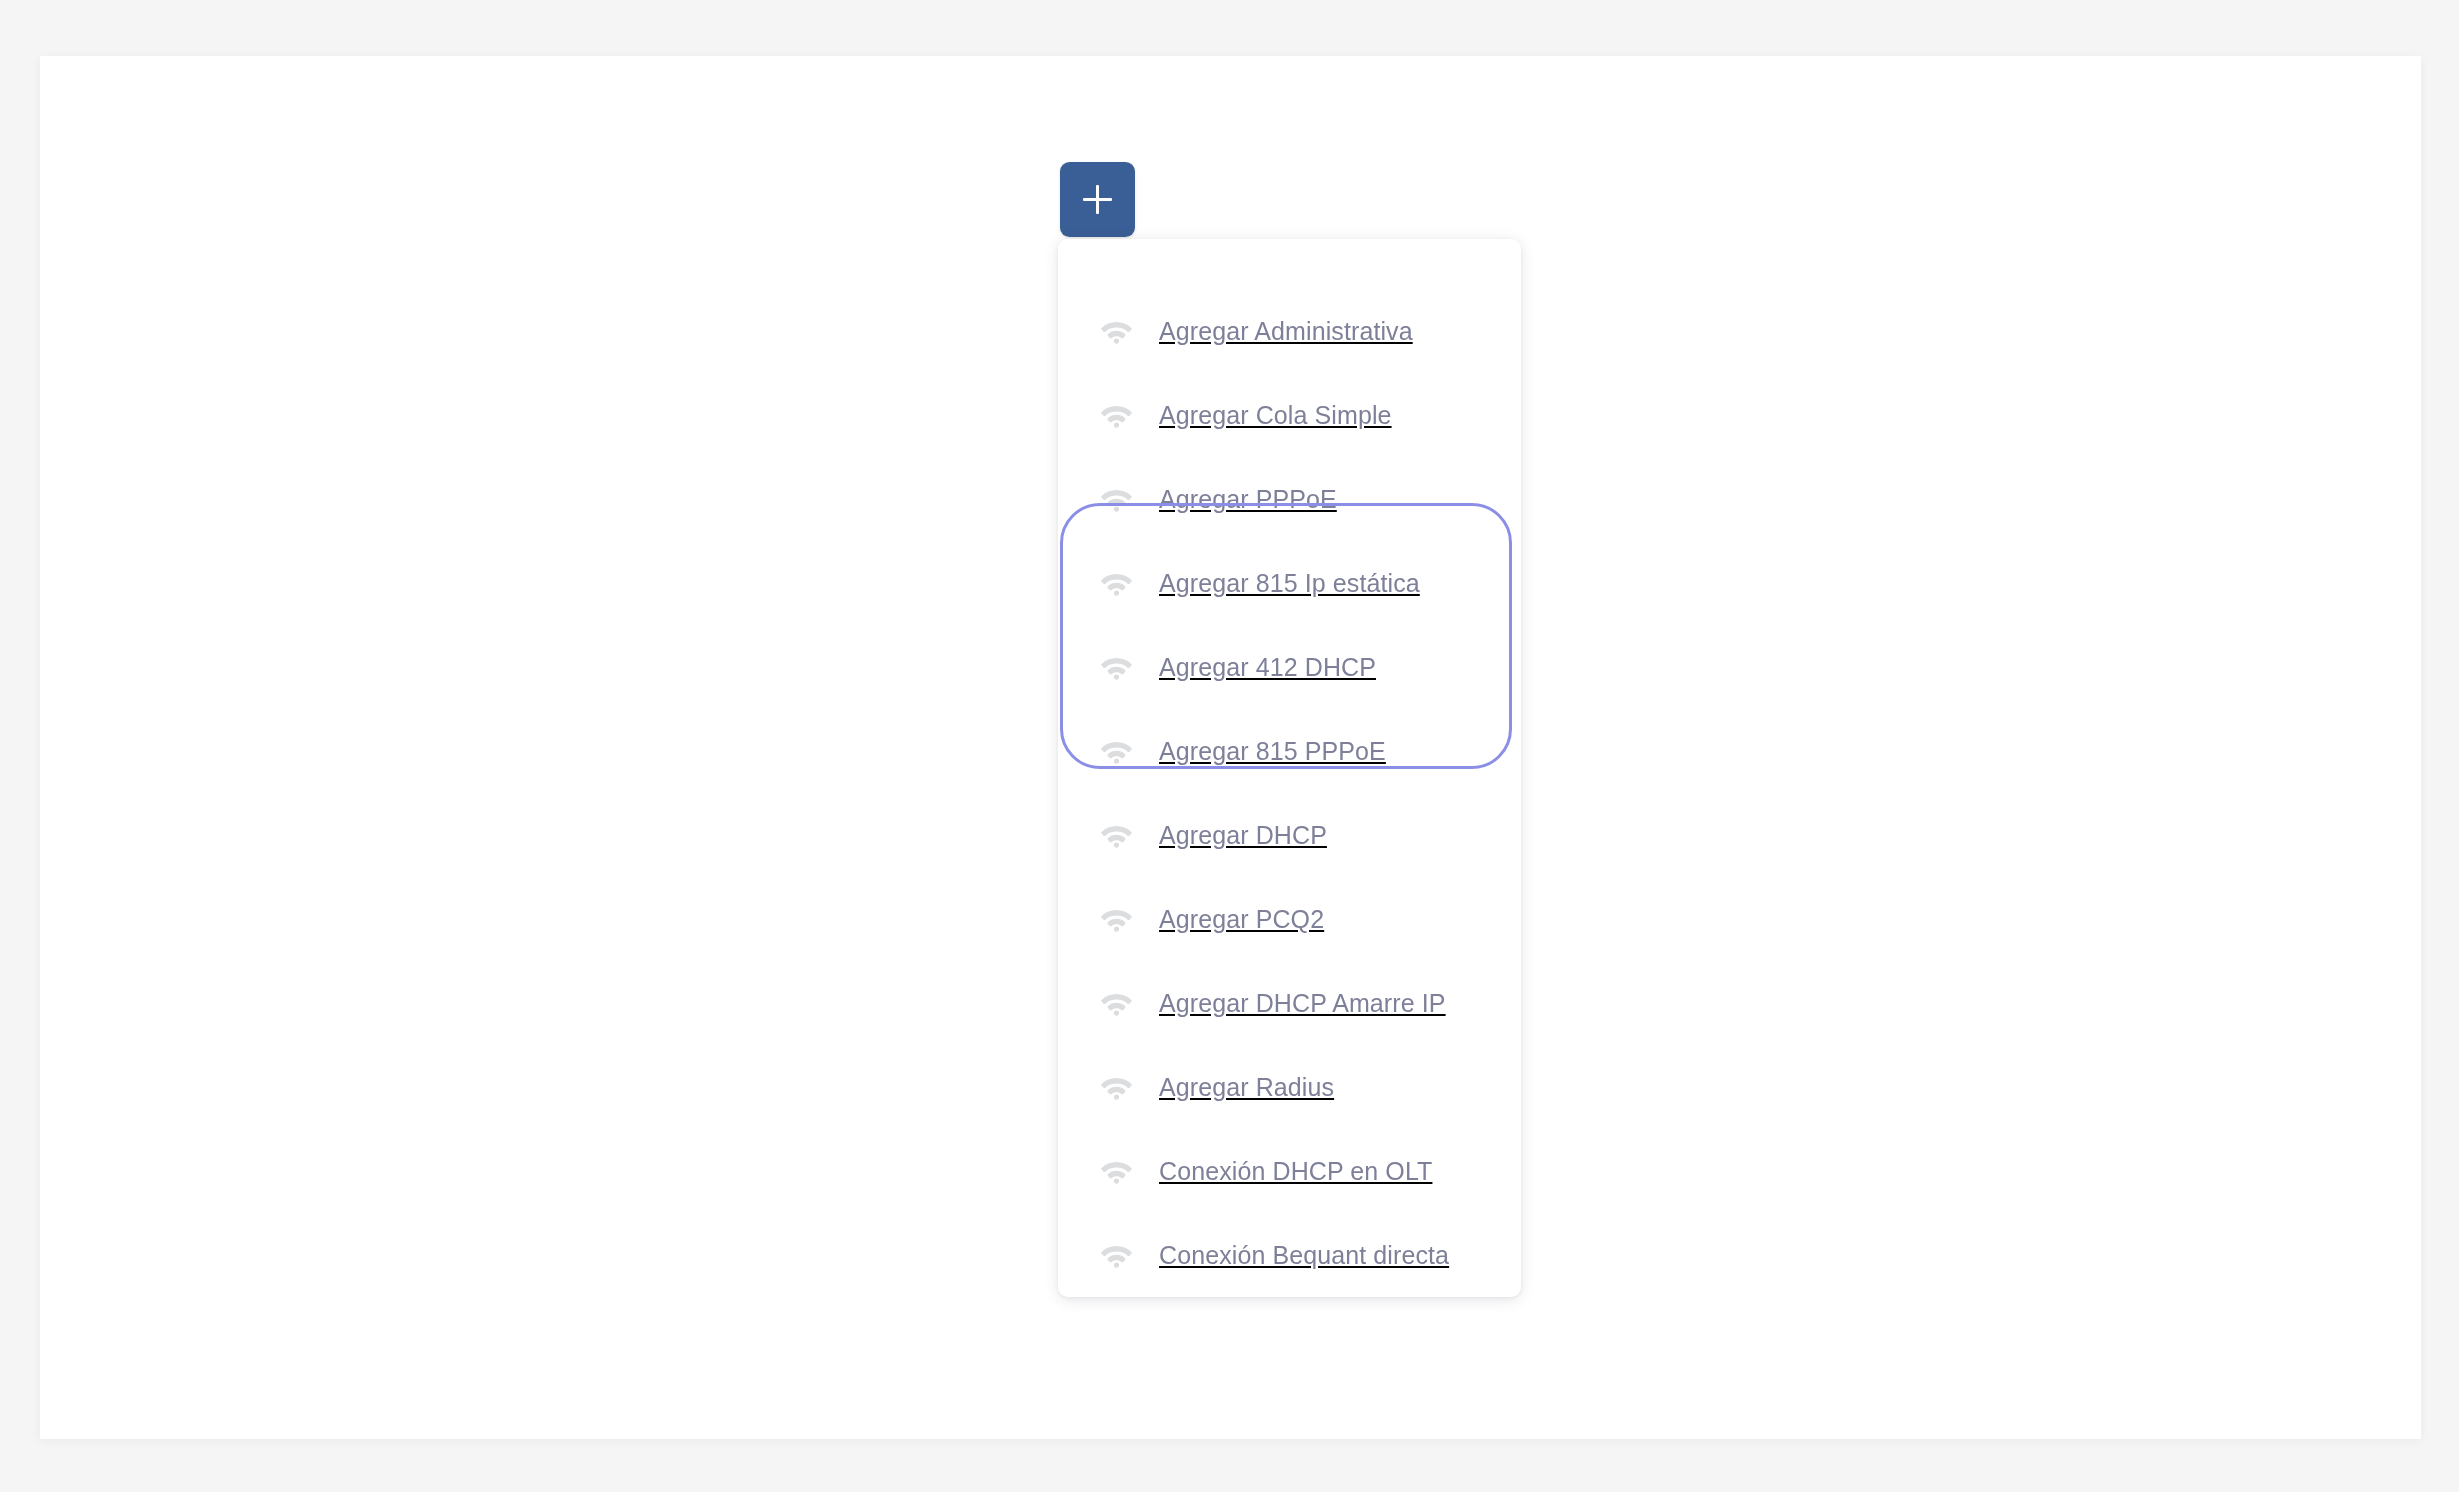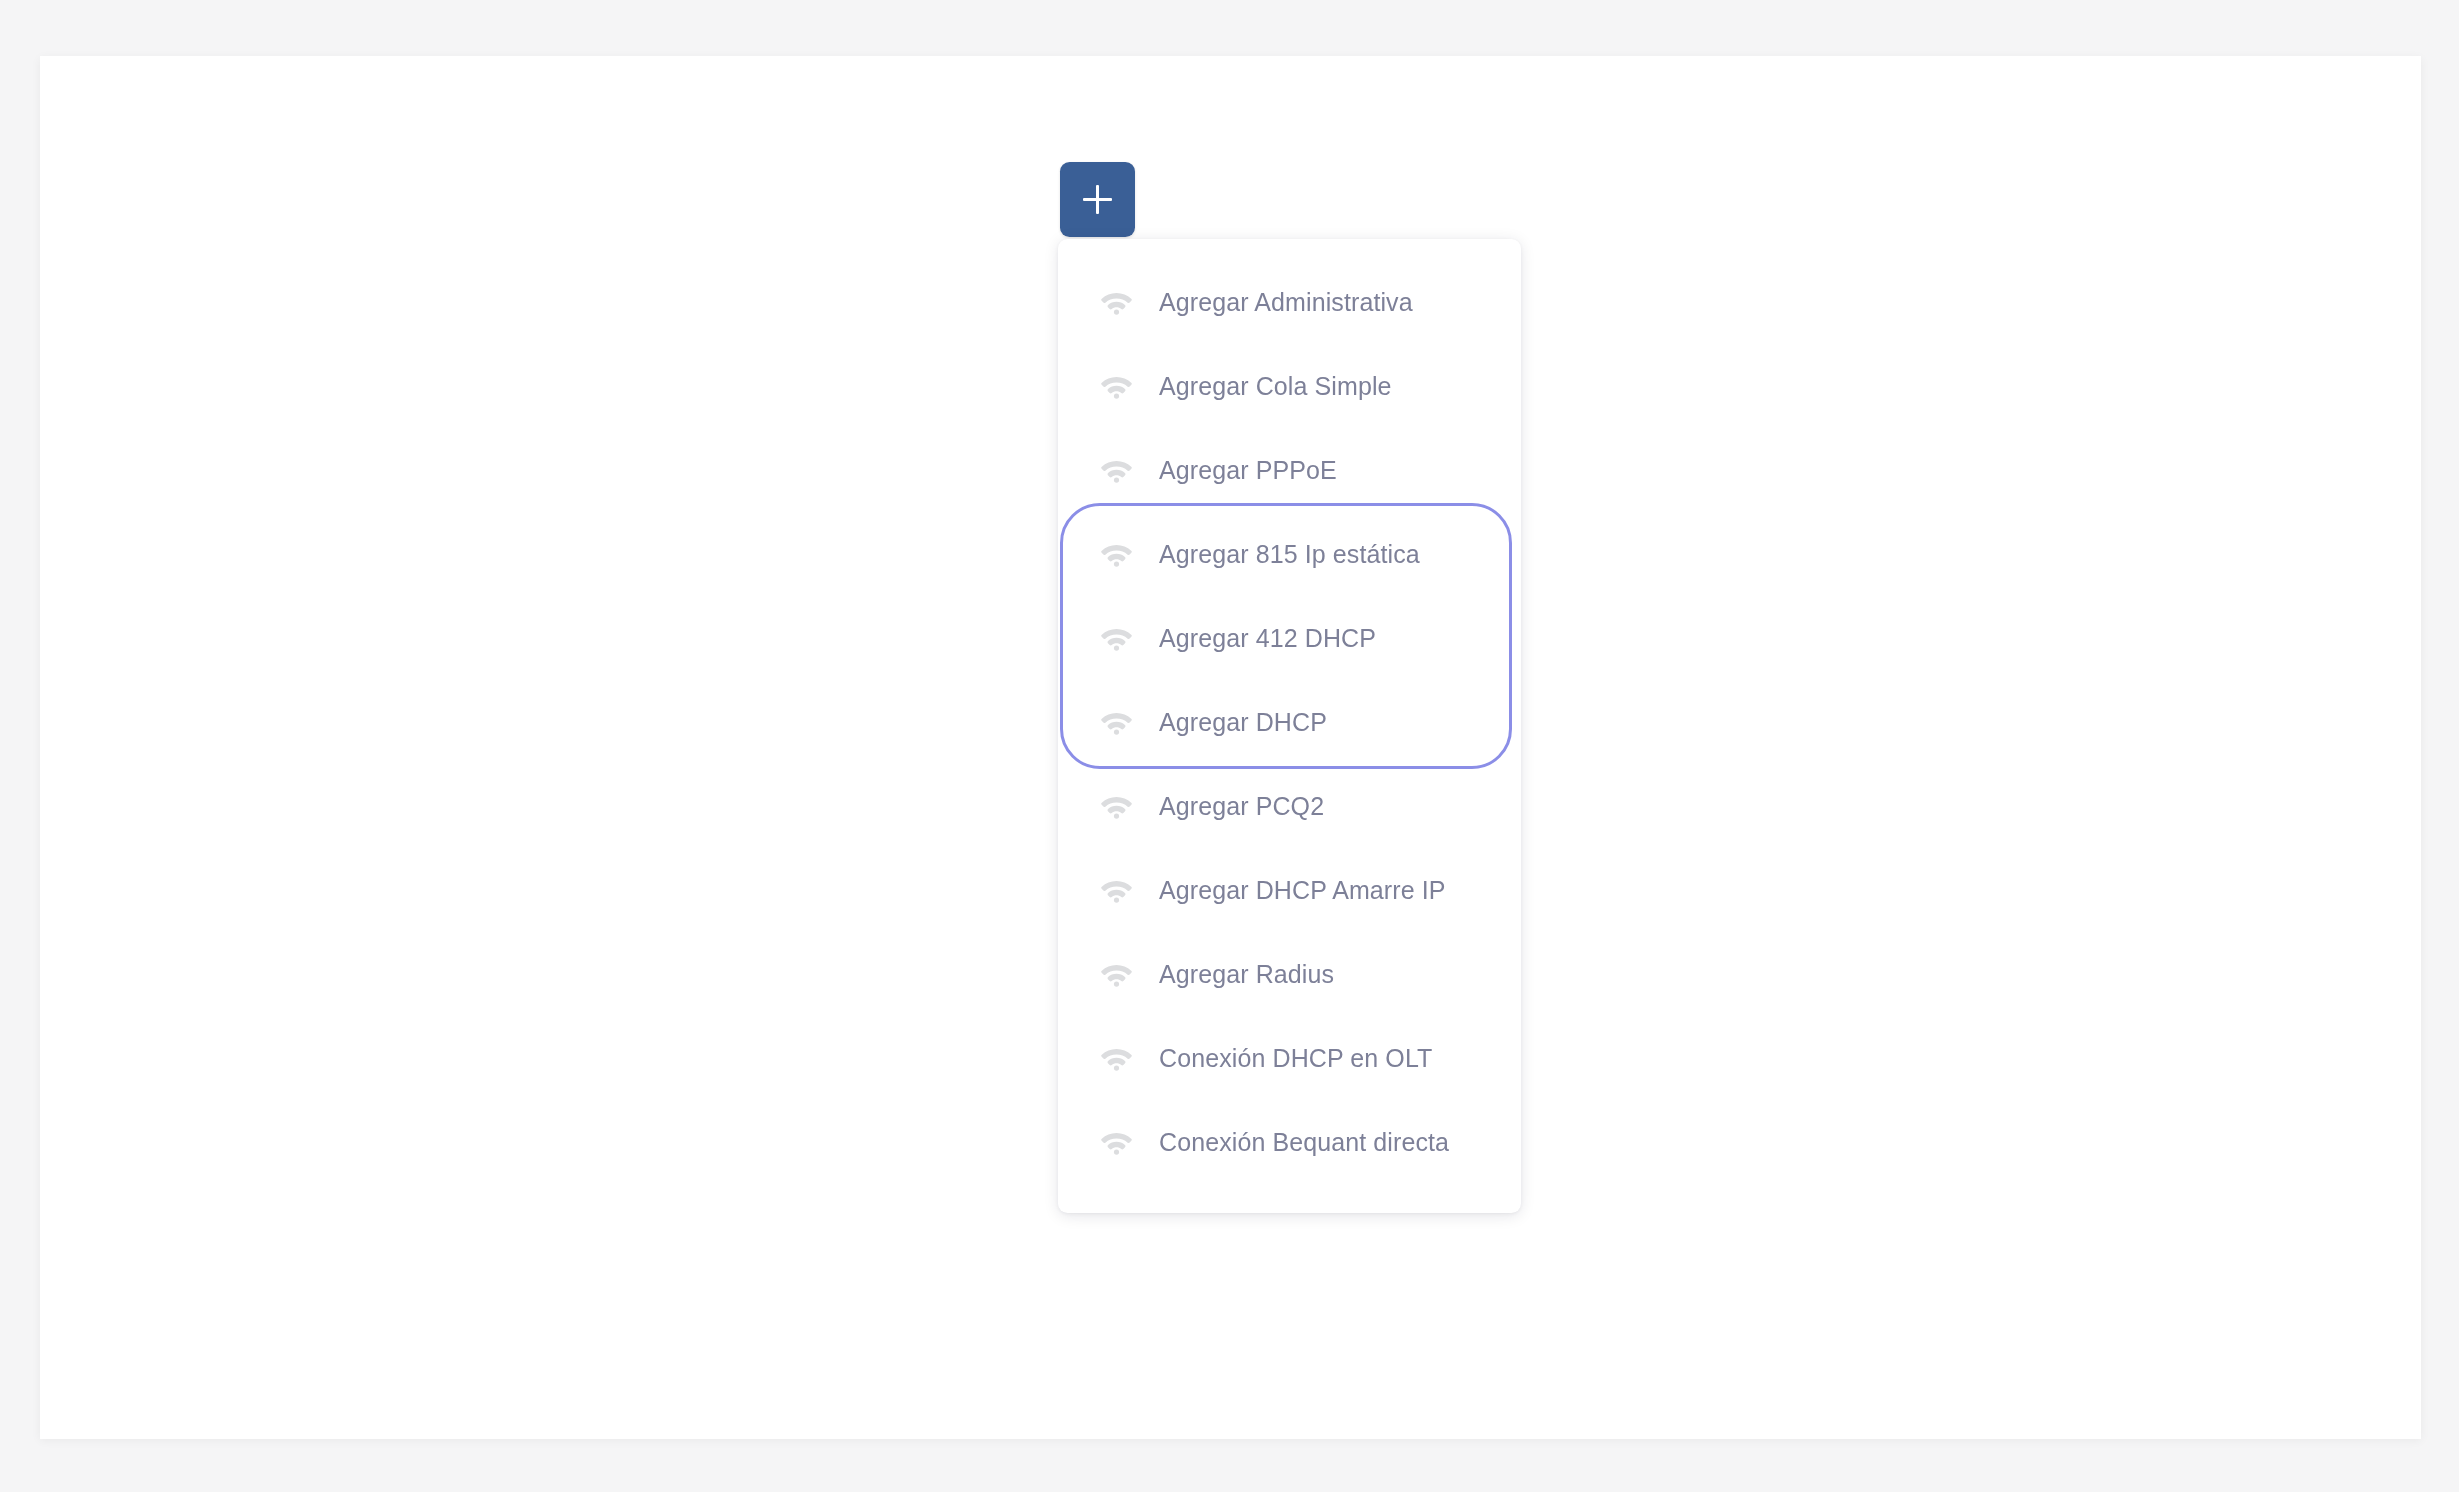--- a/index.html
+++ b/index.html
@@ -82,26 +82,27 @@
 
   .menu-list {
     list-style: none;
     margin: 0;
     padding: 0;
     position: relative;
   }
 
   .menu-item {
     display: flex;
-    align-items: center;
+    align-items: flex-end;
     height: 84px;
     padding: 0 0 0 43px;
     box-sizing: border-box;
     cursor: pointer;
     background: transparent;
+    text-decoration: underline;
   }
 
   .wifi-icon {
     flex: 0 0 auto;
     width: 31px;
     height: 25px;
     margin-right: 27px;
     display: block;
     color: #dcdddf;
   }
@@ -190,20 +191,30 @@
           <span class="menu-item-label">Agregar 412 DHCP</span>
         </li>
         <li class="menu-item">
           <span class="wifi-icon">
             <svg viewBox="0 0 32 26" width="31" height="25" aria-hidden="true">
               <path fill="currentColor" d="M16 3.2C10.1 3.2 4.7 5.4 0.7 9.0a1.6 1.6 0 0 0-.1 2.3l1.7 1.8c.6.6 1.5.7 2.1.1C7.6 10.4 11.6 8.9 16 8.9s8.4 1.5 11.6 4.3c.6.6 1.5.5 2.1-.1l1.7-1.8a1.6 1.6 0 0 0-.1-2.3C27.3 5.4 21.9 3.2 16 3.2z"></path>
               <path fill="currentColor" d="M16 12.3c-3.3 0-6.4 1.2-8.8 3.3a1.6 1.6 0 0 0-.1 2.3l1.8 1.8c.6.6 1.5.6 2.1.1 1.4-1.1 3.1-1.8 5-1.8s3.6.7 5 1.8c.6.5 1.5.5 2.1-.1l1.8-1.8a1.6 1.6 0 0 0-.1-2.3c-2.4-2.1-5.5-3.3-8.8-3.3z"></path>
               <circle fill="currentColor" cx="16" cy="23" r="2.7"></circle>
             </svg>
           </span>
+          <span class="menu-item-label">Agregar 815 PPPoE</span>
+        </li>
+        <li class="menu-item">
+          <span class="wifi-icon">
+            <svg viewBox="0 0 32 26" width="31" height="25" aria-hidden="true">
+              <path fill="currentColor" d="M16 3.2C10.1 3.2 4.7 5.4 0.7 9.0a1.6 1.6 0 0 0-.1 2.3l1.7 1.8c.6.6 1.5.7 2.1.1C7.6 10.4 11.6 8.9 16 8.9s8.4 1.5 11.6 4.3c.6.6 1.5.5 2.1-.1l1.7-1.8a1.6 1.6 0 0 0-.1-2.3C27.3 5.4 21.9 3.2 16 3.2z"></path>
+              <path fill="currentColor" d="M16 12.3c-3.3 0-6.4 1.2-8.8 3.3a1.6 1.6 0 0 0-.1 2.3l1.8 1.8c.6.6 1.5.6 2.1.1 1.4-1.1 3.1-1.8 5-1.8s3.6.7 5 1.8c.6.5 1.5.5 2.1-.1l1.8-1.8a1.6 1.6 0 0 0-.1-2.3c-2.4-2.1-5.5-3.3-8.8-3.3z"></path>
+              <circle fill="currentColor" cx="16" cy="23" r="2.7"></circle>
+            </svg>
+          </span>
           <span class="menu-item-label">Agregar DHCP</span>
         </li>
         <li class="menu-item">
           <span class="wifi-icon">
             <svg viewBox="0 0 32 26" width="31" height="25" aria-hidden="true">
               <path fill="currentColor" d="M16 3.2C10.1 3.2 4.7 5.4 0.7 9.0a1.6 1.6 0 0 0-.1 2.3l1.7 1.8c.6.6 1.5.7 2.1.1C7.6 10.4 11.6 8.9 16 8.9s8.4 1.5 11.6 4.3c.6.6 1.5.5 2.1-.1l1.7-1.8a1.6 1.6 0 0 0-.1-2.3C27.3 5.4 21.9 3.2 16 3.2z"></path>
               <path fill="currentColor" d="M16 12.3c-3.3 0-6.4 1.2-8.8 3.3a1.6 1.6 0 0 0-.1 2.3l1.8 1.8c.6.6 1.5.6 2.1.1 1.4-1.1 3.1-1.8 5-1.8s3.6.7 5 1.8c.6.5 1.5.5 2.1-.1l1.8-1.8a1.6 1.6 0 0 0-.1-2.3c-2.4-2.1-5.5-3.3-8.8-3.3z"></path>
               <circle fill="currentColor" cx="16" cy="23" r="2.7"></circle>
             </svg>
           </span>

